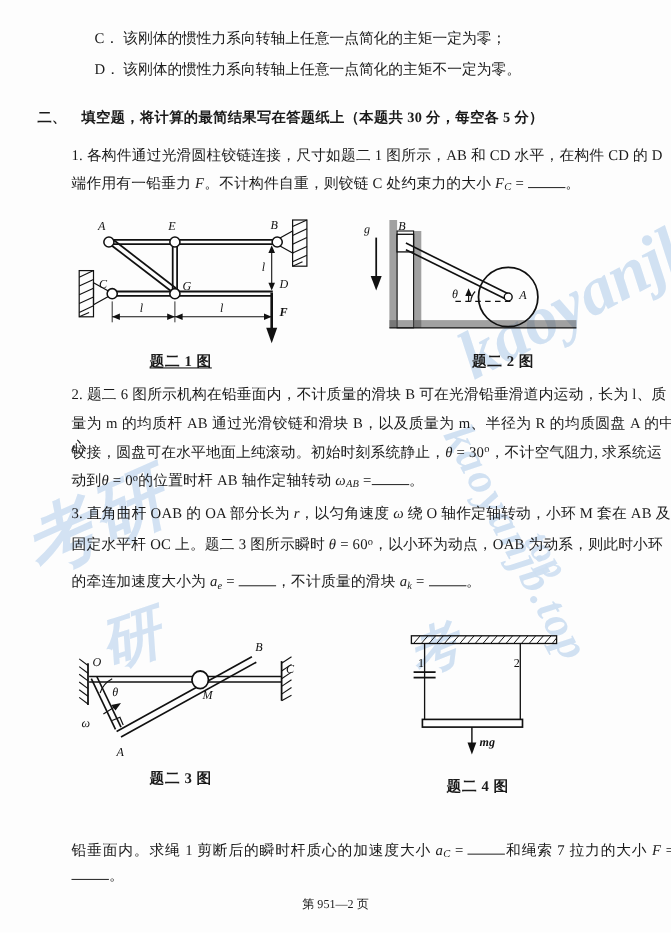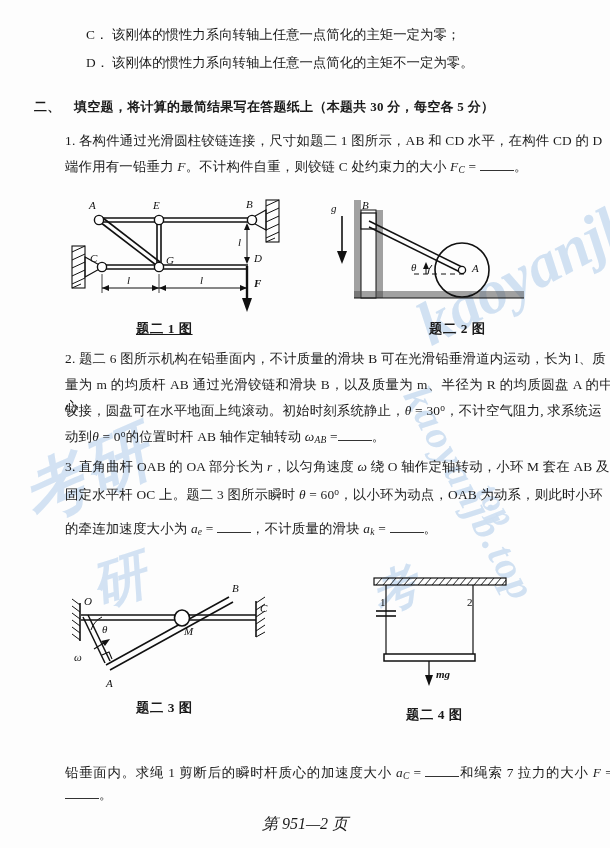--- a/index.html
+++ b/index.html
@@ -63,22 +63,21 @@
   .fig-cap {
     position: absolute;
     font-weight: bold;
     font-size: 13.4px;
     letter-spacing: .5px;
   }
   .footer {
     position: absolute;
     width: 100%;
     text-align: center;
-    font-size: 16px;
-    font-style: italic;
+    font-size: 11px;
   }
   .fig { position: absolute; }
   svg { display: block; overflow: visible; }
   .lbl { font-family: "Liberation Serif", serif; font-style: italic; font-size: 11px; fill: #111; }
   .lbl-b { font-family: "Liberation Serif", serif; font-style: italic; font-weight: bold; font-size: 11px; fill: #111; }
   .lbl-n { font-family: "Liberation Serif", serif; font-size: 11px; fill: #111; }
 </style>
 </head>
 <body>
 

